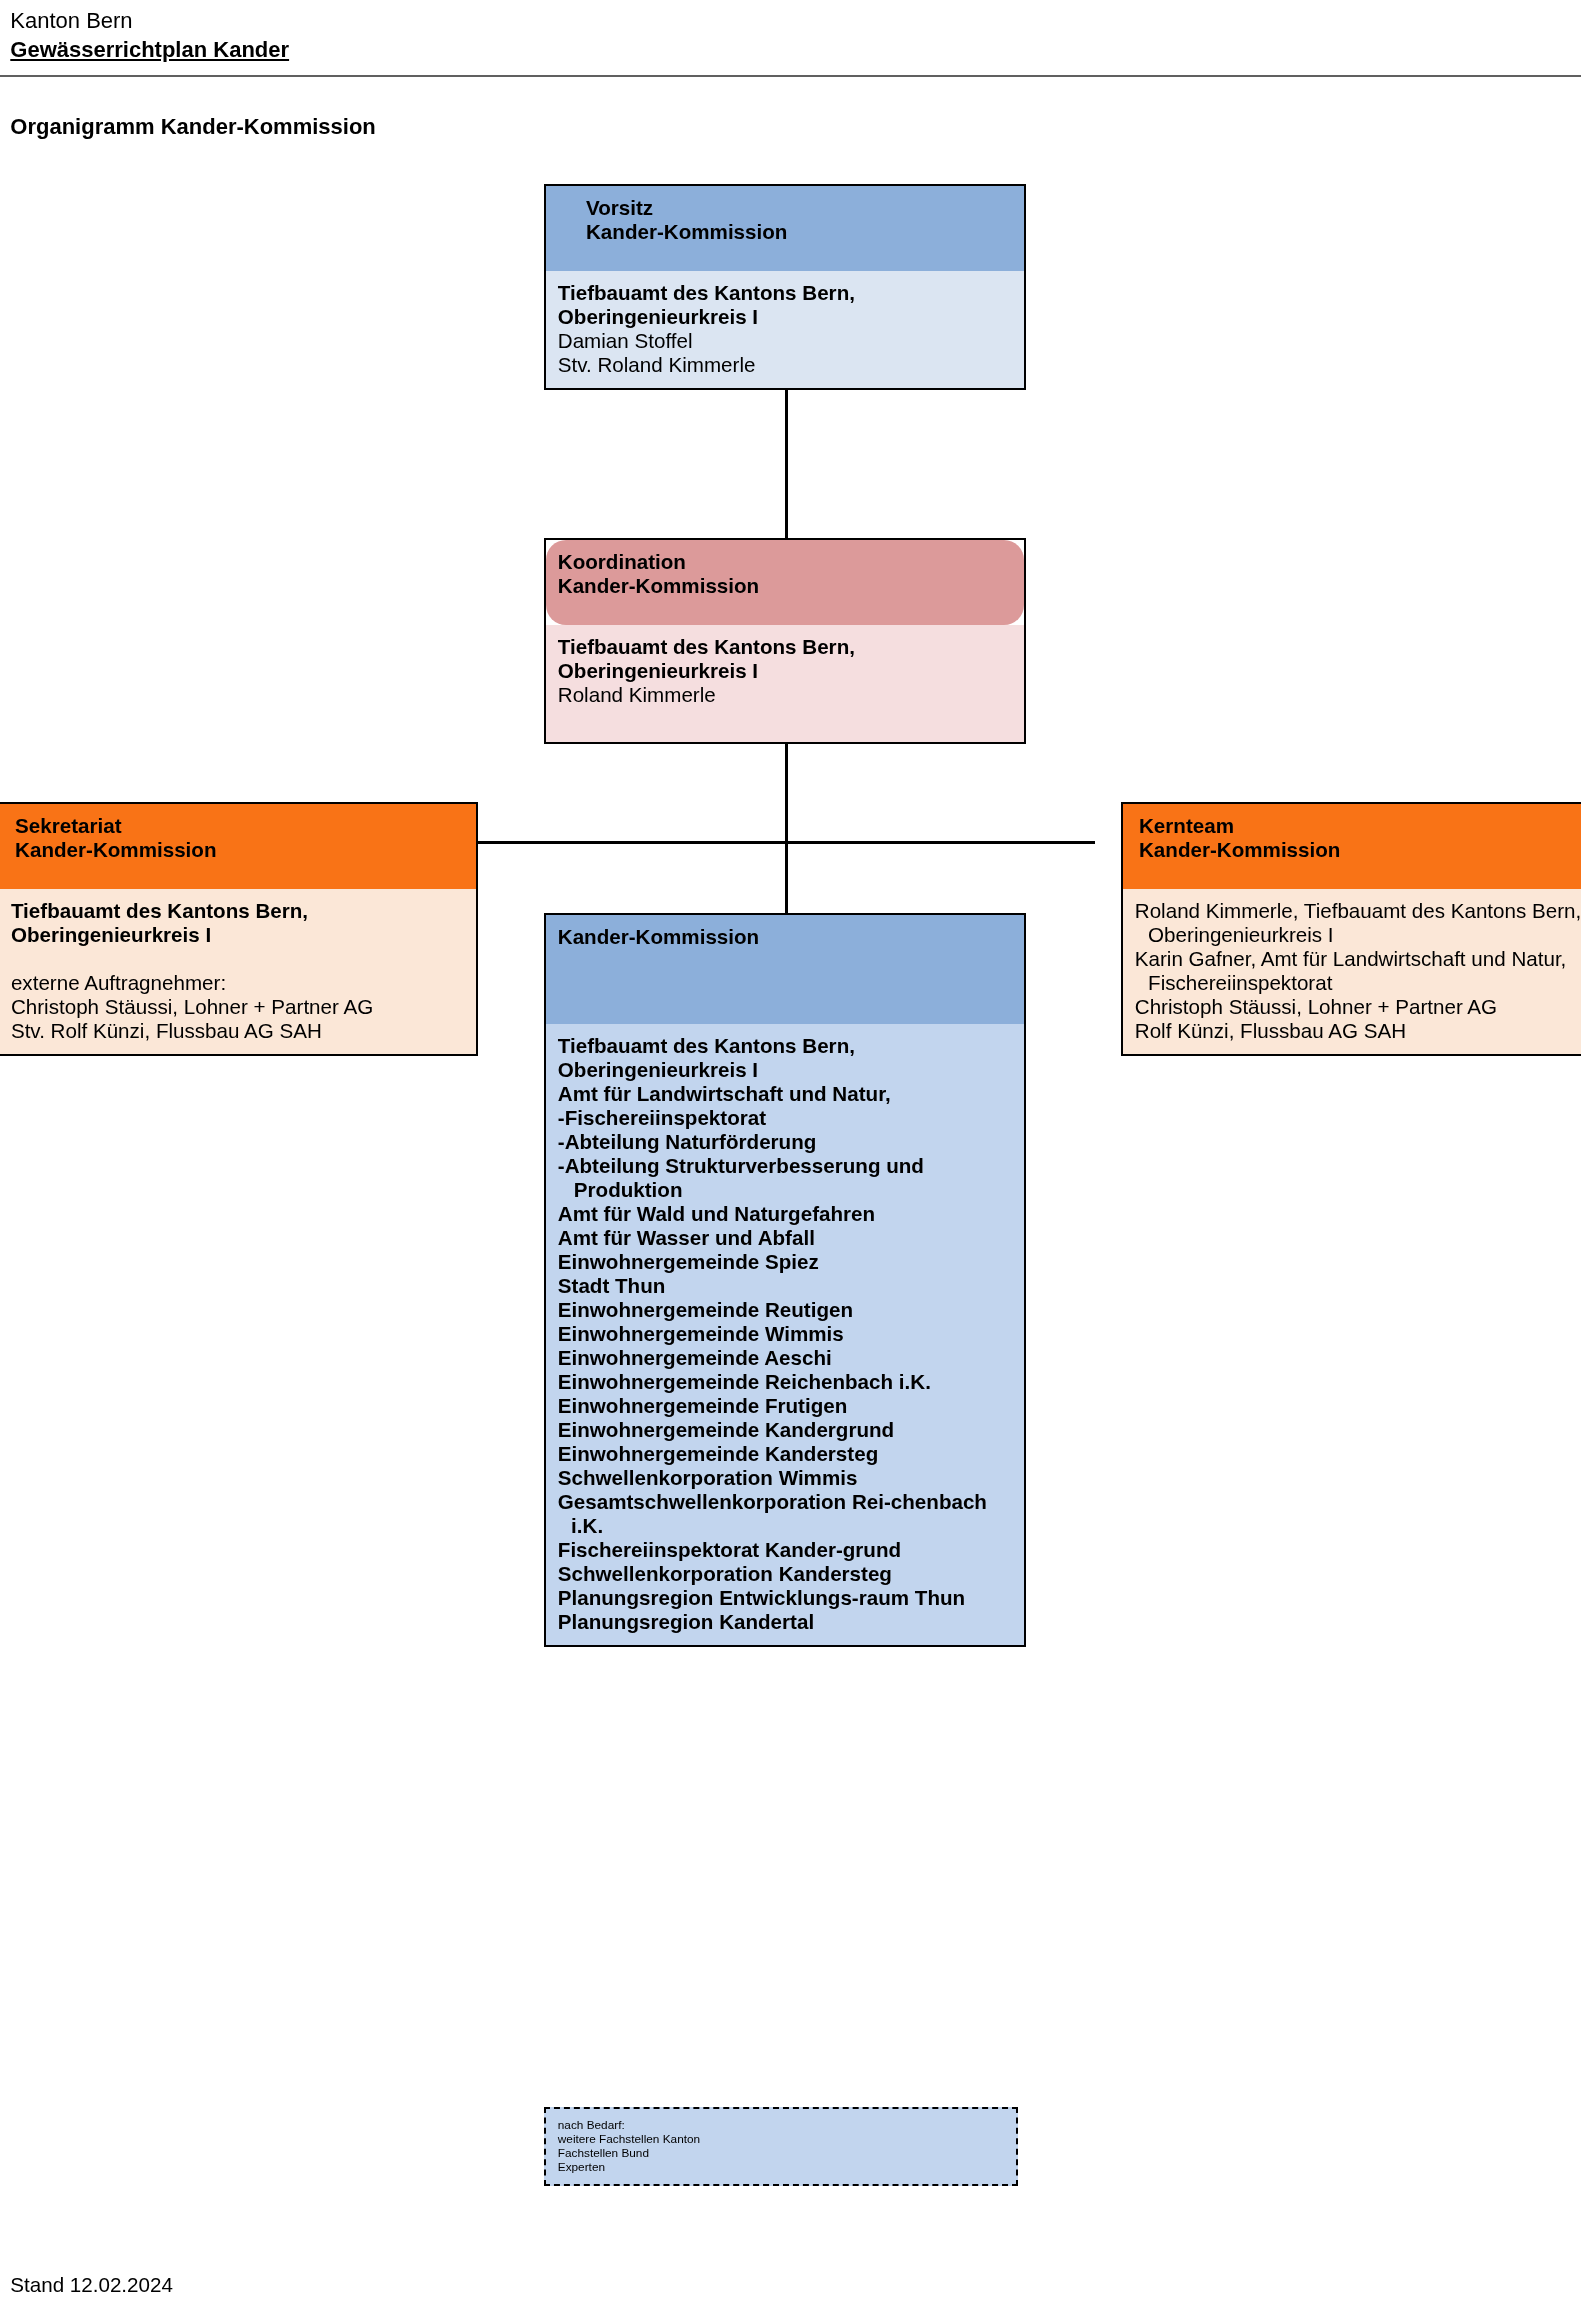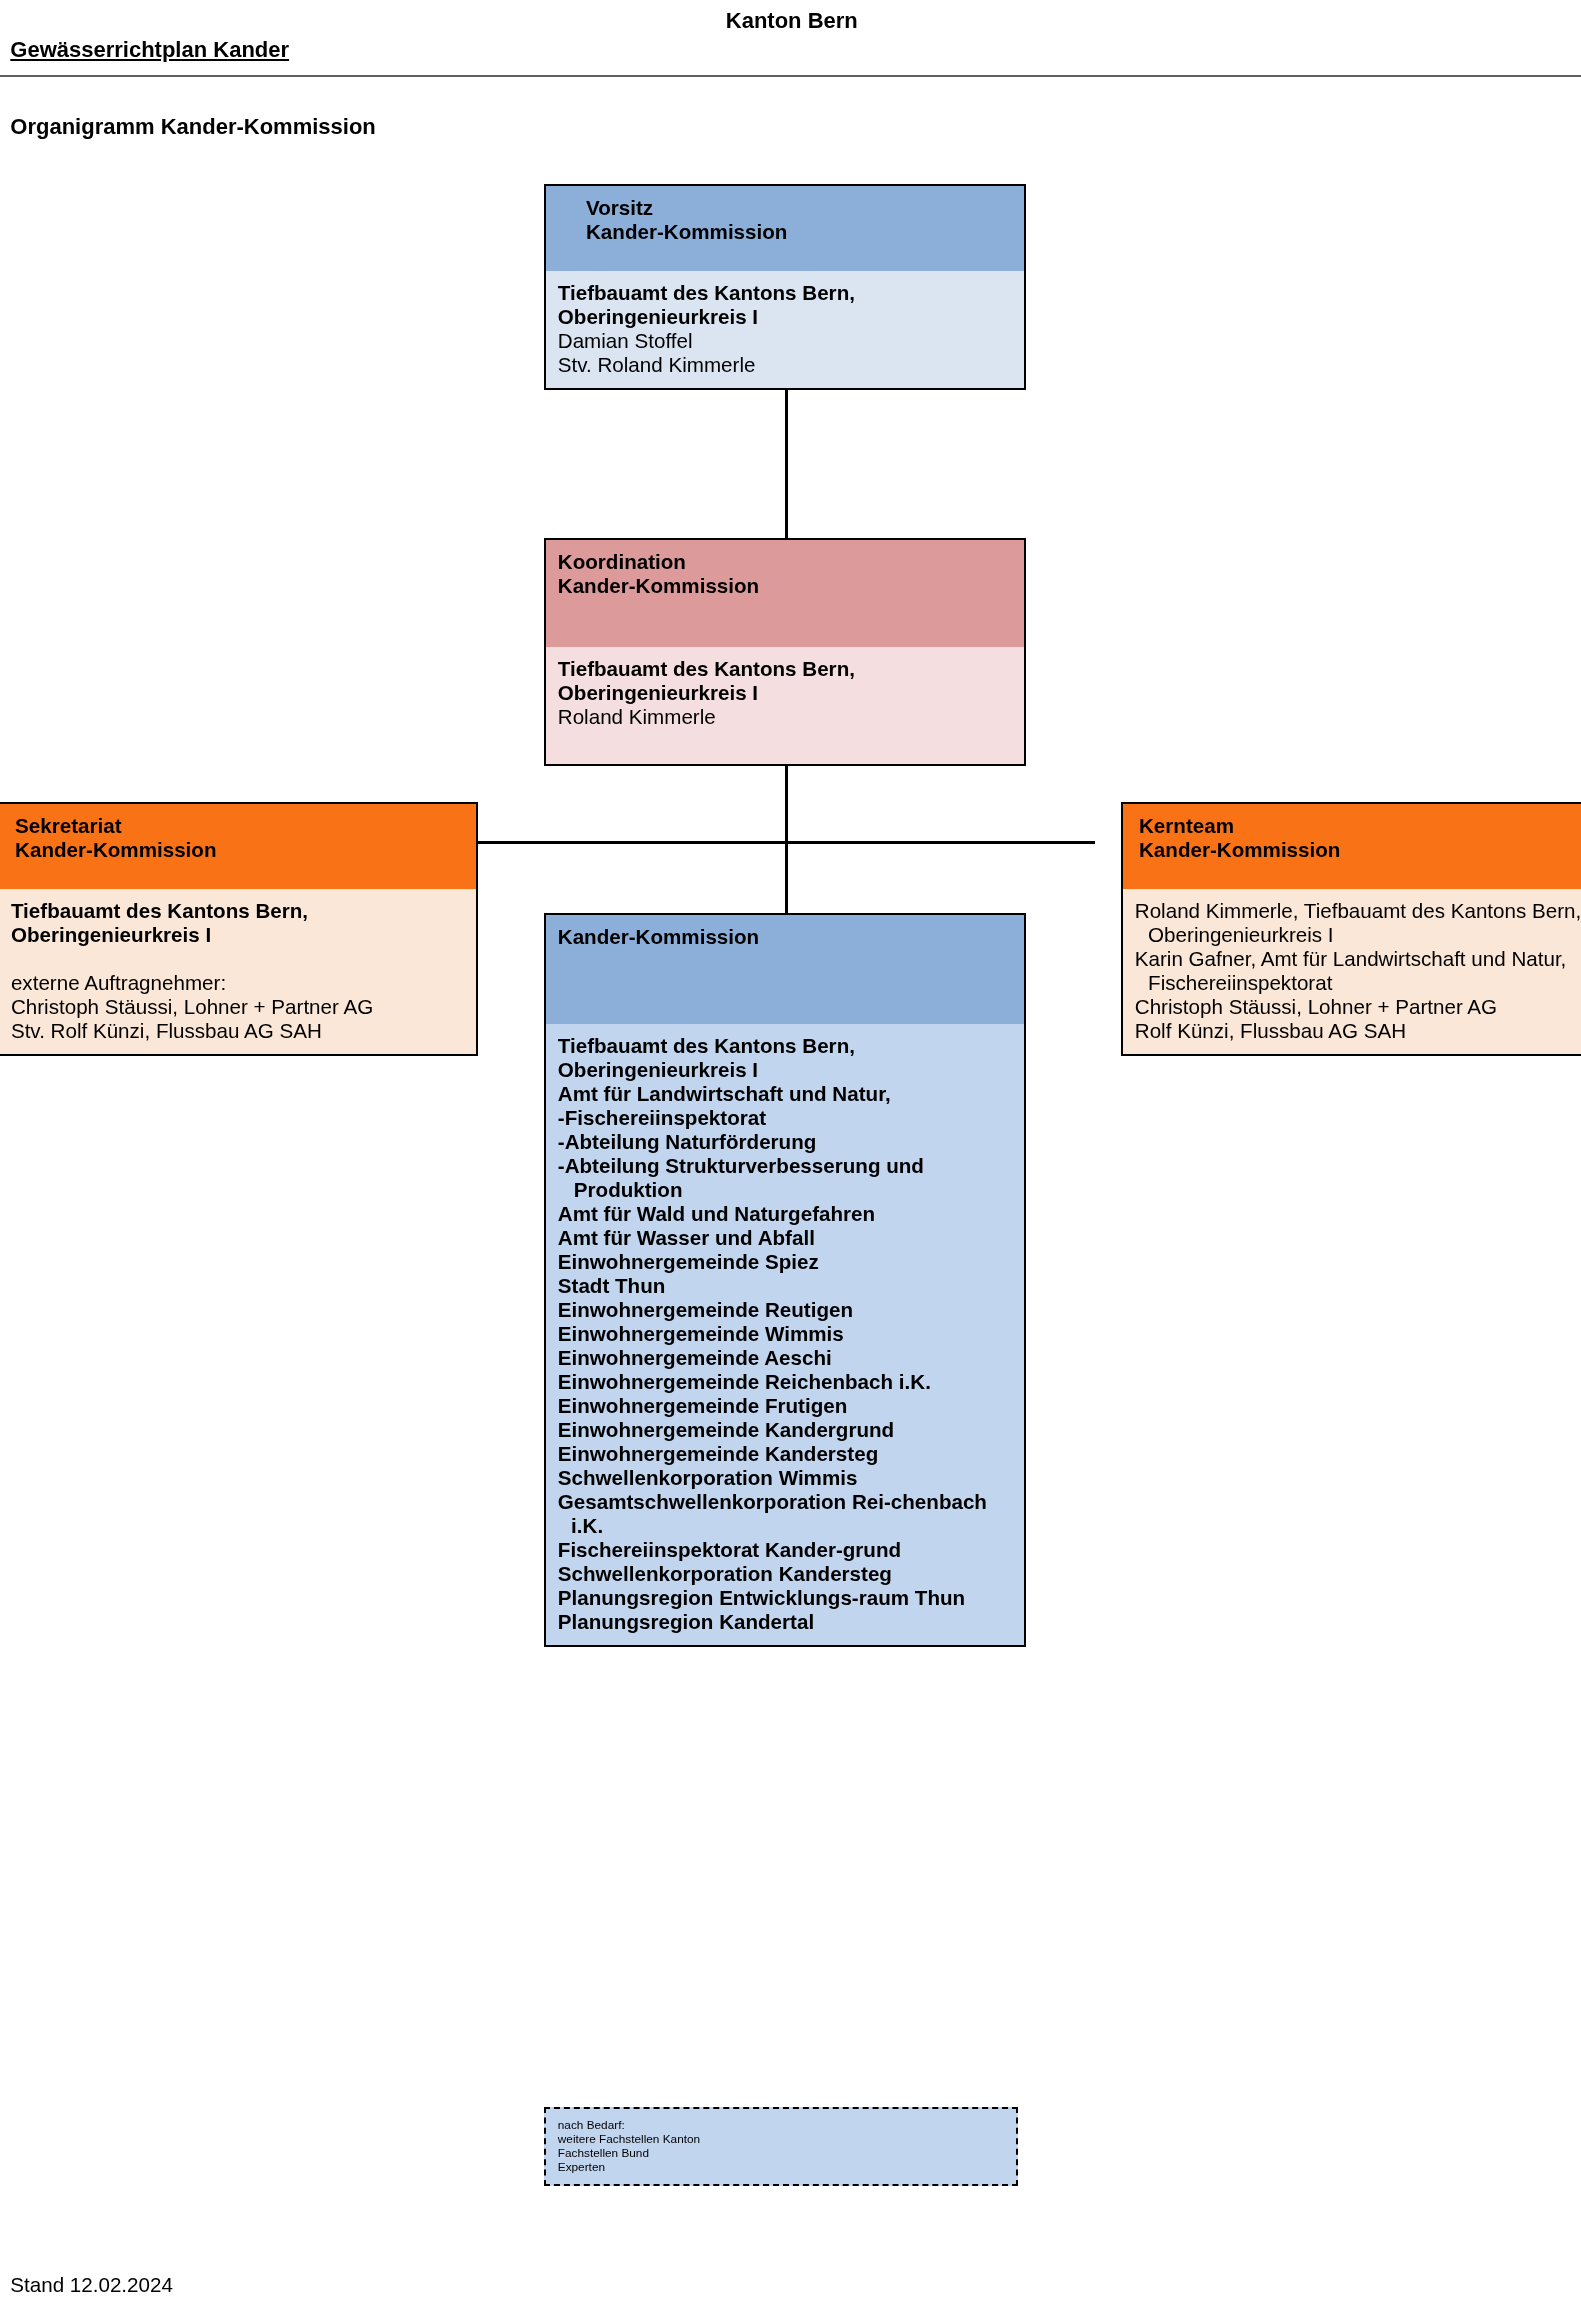--- a/index.html
+++ b/index.html
@@ -19,22 +19,21 @@
   
   #header {
     position: absolute;
     left: 10.3px;
     top: 5.9px;
     width: 1563px;
   }
   .hdr-line1 {
     font-size: 22px;
     line-height: 29.5px;
-    font-weight: 700;
-    text-align: center;
+    font-weight: 400;
   }
   .hdr-line2 {
     font-size: 22px;
     line-height: 29.5px;
     font-weight: 700;
     text-decoration: underline;
   }
   #header-rule {
     position: absolute;
     left: 0;
@@ -98,21 +97,21 @@
   .theme-red   .head { background: #dc9a9a; }
   .theme-red   .body { background: #f5dedf; }
   .theme-orange .head { background: #f97316; padding-left: 16px; }
   .theme-orange .body { background: #fbe7d7; }
 
   
   #node-vorsitz      { left: 544px;  top: 184px;  width: 482px; }
   #node-vorsitz .head  { height: 85px; padding-left: 40px; }
 
   #node-koordination { left: 544px;  top: 538px;  width: 482px; }
-  #node-koordination .head { height: 107px; }
+  #node-koordination .head { height: 85px; border-radius: 20px; }
 
   #node-sekretariat  { left: -2.9px;   top: 802px; width: 481px; }
   #node-sekretariat .head { height: 85px; }
 
   #node-kernteam     { left: 1093px; top: 802px; width: 556px; margin-left: 28px; }
   #node-kernteam .head { height: 85px; }
 
   #node-kommission   { left: 544px;  top: 913px; width: 482px; }
   #node-kommission .head { height: 109px; }
 

